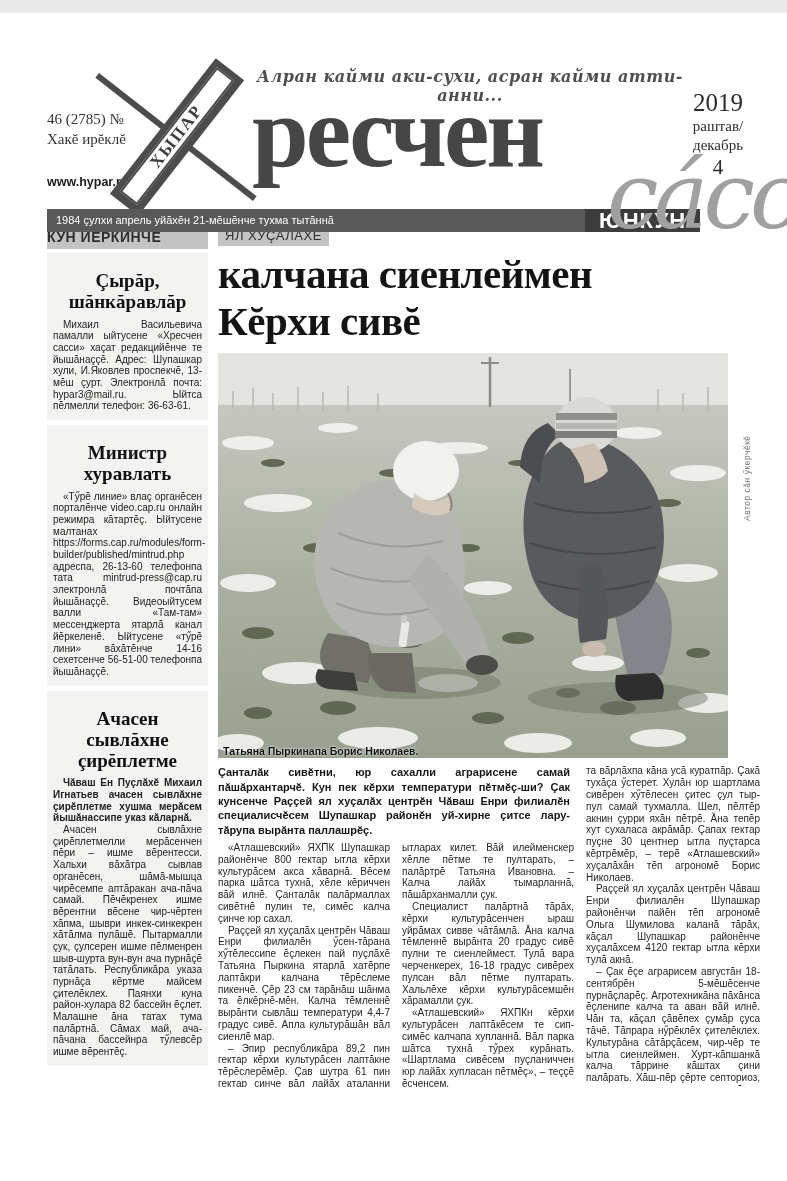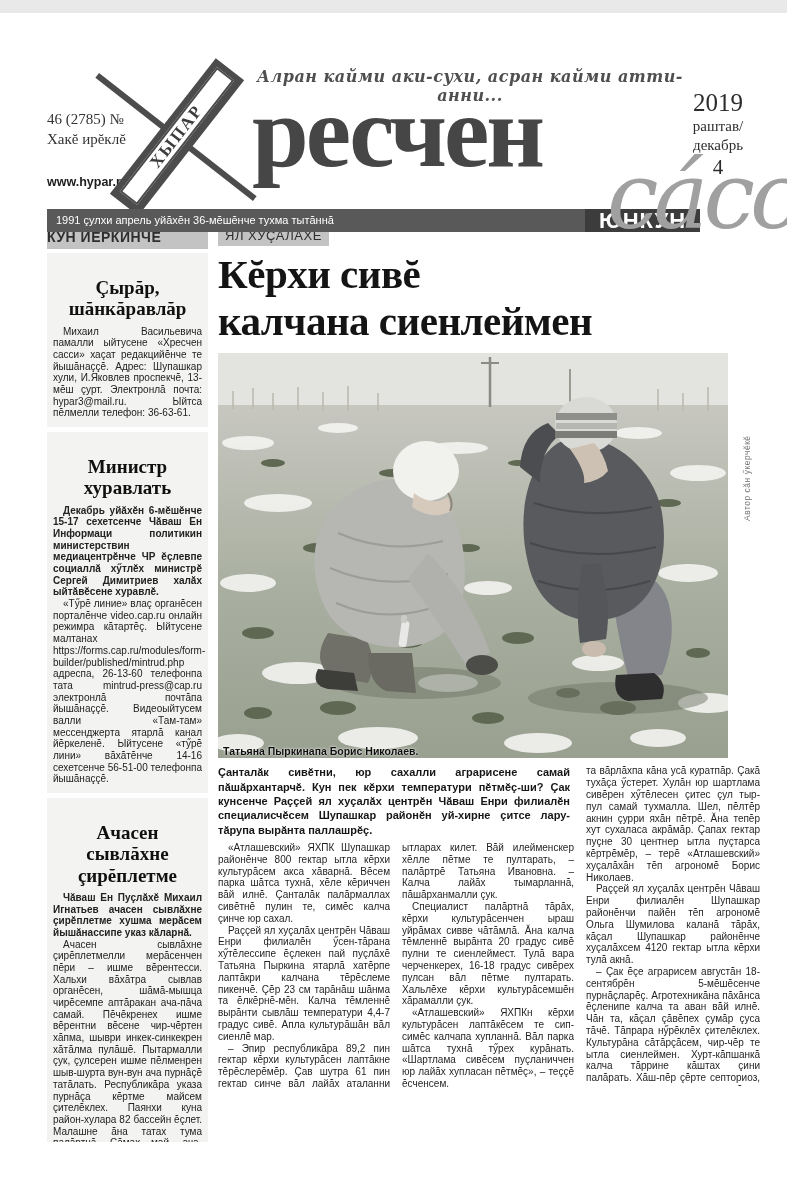--- a/index.html
+++ b/index.html
@@ -67,21 +67,21 @@
     width:115px; background:#3c3c3c; color:#fff; font-weight:bold;
     font-size:22px; line-height:23px; text-align:center; letter-spacing:1px;
   }
 
   
   .left-col { position:absolute; left:47px; top:213px; width:161px; height:916px; overflow:hidden; }
   .kicker {
     background:#c3c3c3; color:#2e2e2e; font-weight:bold; font-size:14px;
     padding:3px 0 4px; letter-spacing:0.5px; margin-bottom:4px;
   }
-  .story { background:#f3f3f1; padding:15px 6px 8px; margin-bottom:5px; }
+  .story { background:#f3f3f1; padding:8px 6px 8px; margin-bottom:5px; }
   .story-title {
     font-family:"Liberation Serif", serif; font-weight:bold; font-size:19px;
     line-height:1.12; text-align:center; color:#101010; margin:9px 0 6px;
   }
   .story p { font-size:10px; line-height:1.17; text-align:justify; text-indent:10px; color:#222; margin:0; }
   .story p.lead { font-weight:bold; }
 
   
   .main { position:absolute; left:218px; top:213px; width:542px; }
   .section-label {
@@ -144,52 +144,51 @@
     <div class="title-script">са́сси</div>
 
     <div class="date-block">
       <div class="year">2019</div>
       <div class="month">раштав/</div>
       <div class="month">декабрь</div>
       <div class="day">4</div>
     </div>
 
     <div class="founded-bar">
-      <div class="founded">1991 çулхи апрель уйăхĕн 36-мĕшĕнче тухма тытăннă</div>
+      <div class="founded">1984 çулхи апрель уйăхĕн 21-мĕшĕнче тухма тытăннă</div>
       <div class="weekday">ЮНКУН</div>
     </div>
   </div>
 
   <div class="left-col">
     <div class="kicker">КУН ЙĔРКИНЧЕ</div>
 
     <div class="story">
       <div class="story-title">Çырăр, шăнкăравлăр</div>
       <p>Михаил Васильевича памалли ыйтусене «Хресчен сасси» хаçат редакцийĕнче те йышăнаççĕ. Адрес: Шупашкар хули, И.Яковлев проспекчĕ, 13-мĕш çурт. Электронлă почта: hypar3@mail.ru. Ыйтса пĕлмелли телефон: 36-63-61.</p>
     </div>
 
     <div class="story">
       <div class="story-title">Министр хуравлать</div>
-      <p class="lead">Декабрь уйăхĕн 6-мĕшĕнче 15-17 сехетсенче Чăваш Ен Информаци политикин министерствин медиацентрĕнче ЧР ĕçлевпе социаллă хӳтлĕх министрĕ Сергей Димитриев халăх ыйтăвĕсене хуравлĕ.</p>
       <p>«Тӳрĕ линие» влаç органĕсен порталĕнче video.cap.ru онлайн режимра кăтартĕç. Ыйтусене малтанах https://forms.cap.ru/modules/form-builder/published/mintrud.php адреспа, 26-13-60 телефонпа тата mintrud-press@cap.ru электронлă почтăпа йышăнаççĕ. Видеоыйтусем валли «Там-там» мессенджерта ятарлă канал йĕркеленĕ. Ыйтусене «тӳрĕ лини» вăхăтĕнче 14-16 сехетсенче 56-51-00 телефонпа йышăнаççĕ.</p>
     </div>
 
     <div class="story">
       <div class="story-title">Ачасен сывлăхне çирĕплетме</div>
       <p class="lead">Чăваш Ен Пуçлăхĕ Михаил Игнатьев ачасен сывлăхне çирĕплетме хушма мерăсем йышăнассипе указ кăларнă.</p>
       <p>Ачасен сывлăхне çирĕплетмелли мерăсенчен пĕри – ишме вĕрентесси. Хальхи вăхăтра сывлав органĕсен, шăмă-мышца чирĕсемпе аптăракан ача-пăча самай. Пĕчĕкренех ишме вĕрентни вĕсене чир-чĕртен хăпма, шыври инкек-синкекрен хăтăлма пулăшĕ. Пытармалли çук, çулсерен ишме пĕлменрен шыв-шурта вун-вун ача пурнăçĕ татăлать. Республикăра указа пурнăçа кĕртме майсем çителĕклех. Паянхи куна район-хулара 82 бассейн ĕçлет. Малашне ăна татах тума палăртнă. Сăмах май, ача-пăчана бассейнра тӳлевсĕр ишме вĕрентĕç.</p>
     </div>
 
   </div>
 
   <div class="main">
     <span class="section-label">ЯЛ ХУÇАЛĂХĔ</span>
     <div class="headline">
+      <div>калчана сиенлеймен</div>
       <div>Кĕрхи сивĕ</div>
-      <div>калчана сиенлеймен</div>
     </div>
 
     <div class="photo-wrap">
       <svg width="510" height="405" viewBox="0 0 510 405">
         <defs>
           <linearGradient id="field" x1="0" y1="0" x2="0" y2="1">
             <stop offset="0" stop-color="#c7c7c0"></stop>
             <stop offset="0.5" stop-color="#aab0a1"></stop>
             <stop offset="1" stop-color="#99a090"></stop>
           </linearGradient>

